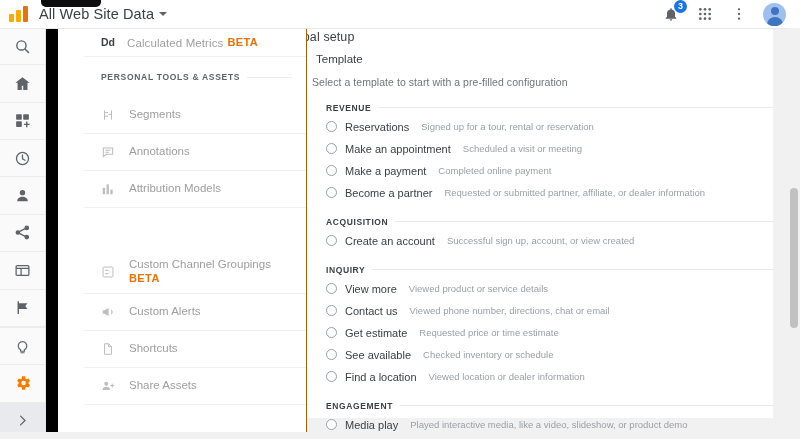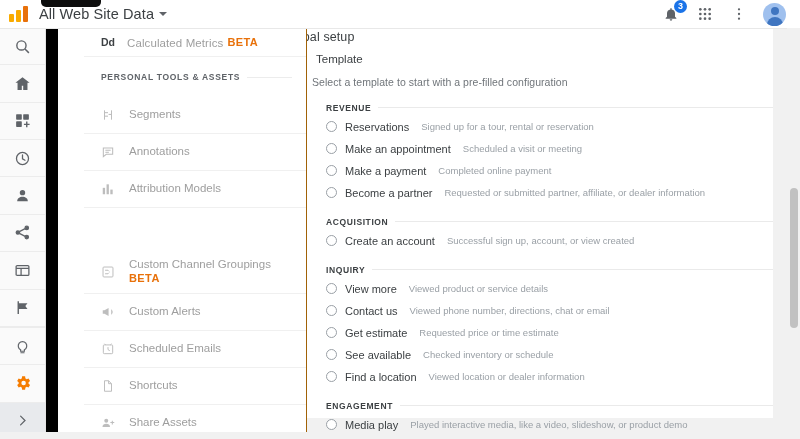--- a/index.html
+++ b/index.html
@@ -340,31 +340,20 @@
 
     <div class="nav-item">
       <span class="nv-ico">
         <svg width="14" height="14" viewBox="0 0 24 24" fill="#bdbdbd">
             <path d="M3 9v6h3l7 4V5L6 9zm14.5-1.6v9.2c1.5-1.1 2.5-2.8 2.5-4.6s-1-3.5-2.5-4.6z"></path>
           </svg>
       </span>
       <span class="nv-txt">Custom Alerts</span>
     </div>
 
-    <div class="nav-item">
-      <span class="nv-ico">
-        <svg width="14" height="14" viewBox="0 0 24 24" fill="none" stroke="#bdbdbd" stroke-width="1.7">
-            <rect x="4" y="5" width="16" height="15" rx="1.5"></rect>
-            <path d="M12 9.5V13l2.5 1.6" stroke-linecap="round"></path>
-            <line x1="6" y1="3" x2="8" y2="5"></line>
-            <line x1="18" y1="3" x2="16" y2="5"></line>
-          </svg>
-      </span>
-      <span class="nv-txt">Scheduled Emails</span>
-    </div>
 
     <div class="nav-item">
       <span class="nv-ico">
         <svg width="14" height="14" viewBox="0 0 24 24" fill="none" stroke="#bdbdbd" stroke-width="1.7">
             <path d="M6 3h7l5 5v13H6z"></path>
             <path d="M13 3v5h5"></path>
           </svg>
       </span>
       <span class="nv-txt">Shortcuts</span>
     </div>

